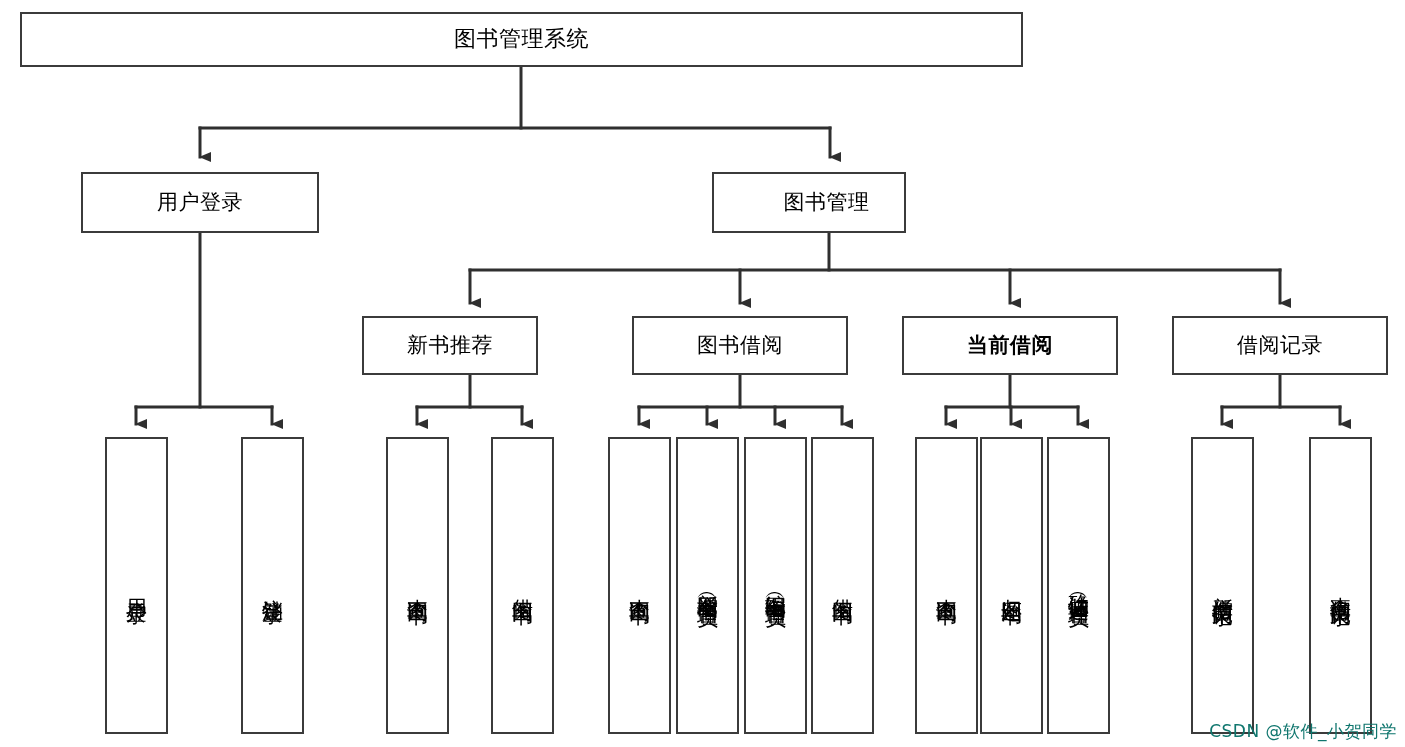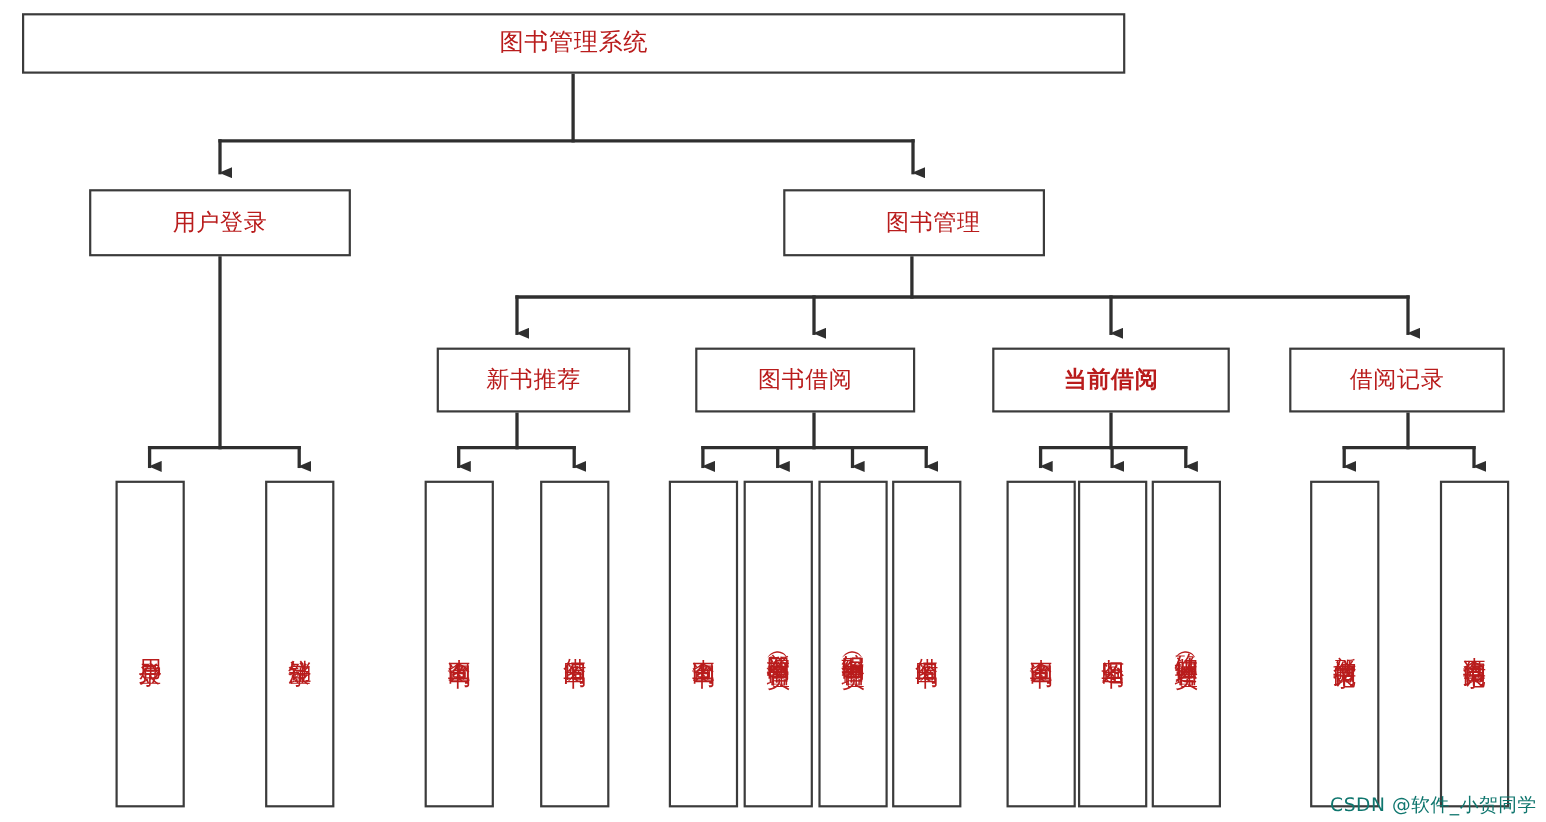--- a/index.html
+++ b/index.html
@@ -22,21 +22,21 @@
     pointer-events:none;
   }
   .node{
     position:absolute;
     box-sizing:border-box;
     background:#ffffff;
     border:2px solid #3b3b3b;
     display:flex;
     align-items:center;
     justify-content:center;
-    color:#b91c1c;
+    color:#000000;
   }
   .node .lbl{
     display:block;
     text-align:center;
     line-height:1.28;
     white-space:nowrap;
   }
   
   .h-node .lbl{
     font-size:21px;
@@ -124,37 +124,37 @@
   </svg>
 
   <div class="node h-node root" style="left:20px; top:12px; width:1003px; height:55px;">
     <span class="lbl">图书管理系统</span>
   </div>
 
   <div class="node h-node" style="left:81px; top:172px; width:238px; height:61px;">
     <span class="lbl">用户登录</span>
   </div>
 
-  <div class="node h-node" style="left:712px; top:172px; width:238px; height:61px;padding-left:35px;">
+  <div class="node h-node" style="left:712px; top:172px; width:194px; height:61px;padding-left:35px;">
     <span class="lbl">图书管理</span>
   </div>
 
-  <div class="node h-node" style="left:362px; top:316px; width:176px; height:59px;margin-left:35px;">
+  <div class="node h-node" style="left:362px; top:316px; width:176px; height:59px;">
     <span class="lbl">新书推荐</span>
   </div>
 
-  <div class="node h-node" style="left:632px; top:316px; width:200px; height:59px;">
+  <div class="node h-node" style="left:632px; top:316px; width:216px; height:59px;">
     <span class="lbl">图书借阅</span>
   </div>
 
   <div class="node h-node" style="left:902px; top:316px; width:216px; height:59px;font-weight:bold;">
     <span class="lbl">当前借阅</span>
   </div>
 
-  <div class="node h-node" style="left:1172px; top:316px; width:196px; height:59px;">
+  <div class="node h-node" style="left:1172px; top:316px; width:216px; height:59px;">
     <span class="lbl">借阅记录</span>
   </div>
 
   <div class="node v-node" style="left:105px; top:437px; width:63px; height:297px;">
     <span class="lbl">用户登录</span>
   </div>
   <div class="node v-node" style="left:241px; top:437px; width:63px; height:297px;">
     <span class="lbl">注销登录</span>
   </div>
 

